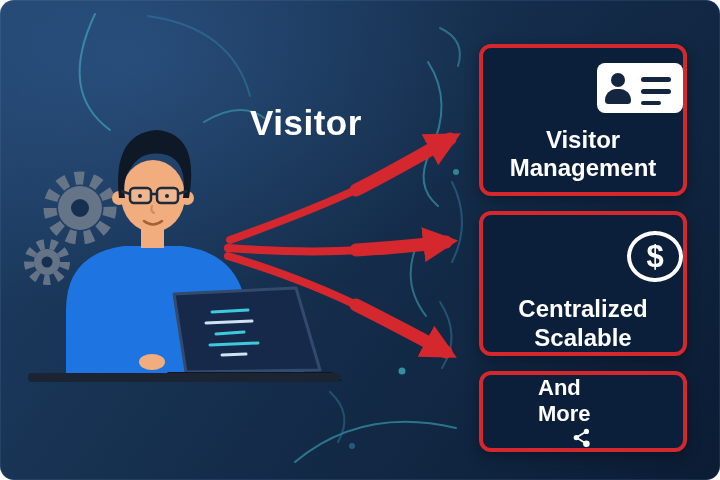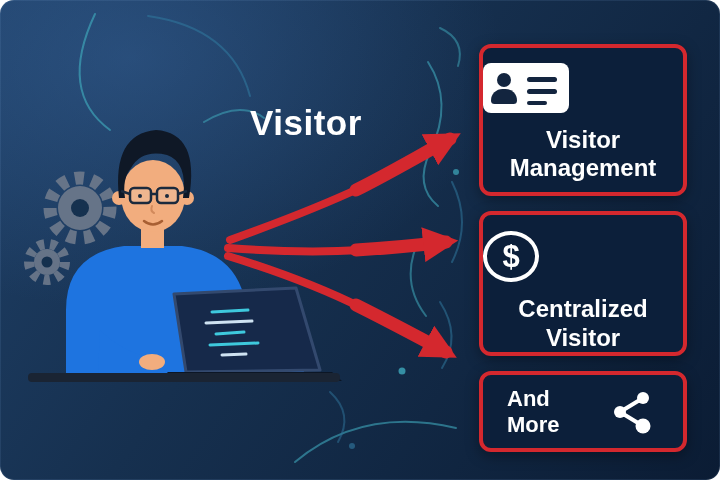--- a/index.html
+++ b/index.html
@@ -13,30 +13,30 @@
     box-shadow:inset 0 0 0 1px rgba(130,170,220,0.12);
   }
   .illustration{position:absolute;inset:0;}
   .headline{
     position:absolute;left:250px;top:103px;
     color:#ffffff;font-size:35px;font-weight:700;letter-spacing:.5px;
   }
   .card{
     position:absolute;left:479px;width:208px;
     background:#0c1f3a;border:4px solid #d4282e;border-radius:12px;
-    display:flex;flex-direction:column;align-items:flex-start;
+    display:flex;flex-direction:column;align-items:flex-end;
     box-shadow:0 4px 14px rgba(0,0,0,0.35);
   }
   .card-title{
     color:#ffffff;font-weight:700;font-size:24px;line-height:1.18;text-align:center;
   }
   .card-visitor{top:44px;height:152px;padding-top:15px;}
   .card-billing{top:211px;height:145px;padding-top:16px;}
   .card-more{
-    top:371px;height:81px;flex-direction:row;align-items:center;
+    top:371px;height:81px;flex-direction:column;align-items:center;
     justify-content:space-between;padding:0 26px 0 24px;
   }
   .card-more .card-title{font-size:22px;text-align:left;width:88px;}
   
   .idcard{
     width:86px;height:50px;background:#ffffff;border-radius:8px;position:relative;
   }
   .idcard .head{position:absolute;left:14px;top:10px;width:14px;height:14px;border-radius:50%;background:#13253f;}
   .idcard .shoulders{position:absolute;left:8px;top:26px;width:26px;height:15px;border-radius:13px 13px 4px 4px;background:#13253f;}
   .idcard .line1{position:absolute;left:44px;top:14px;width:30px;height:5px;border-radius:3px;background:#13253f;}
@@ -159,21 +159,21 @@
     </div>
     <div class="card-gap"></div>
     <div class="card-title">Visitor Management</div>
   </div>
 
   <div class="card card-billing">
     <div class="dollar">
       <span>$</span>
     </div>
     <div class="card-gap"></div>
-    <div class="card-title">Centralized Visitor</div>
+    <div class="card-title">Centralized Scalable</div>
   </div>
 
   <div class="card card-more">
     <div class="card-title">And More</div>
     <svg width="48" height="48" viewBox="0 0 48 48">
       <g stroke="#ffffff" stroke-width="4" fill="none">
         <path d="M 11 24 L 34 10 M 11 24 L 34 38"></path>
       </g>
       <circle cx="11" cy="24" r="6" fill="#ffffff"></circle>
       <circle cx="34" cy="10" r="6" fill="#ffffff"></circle>

